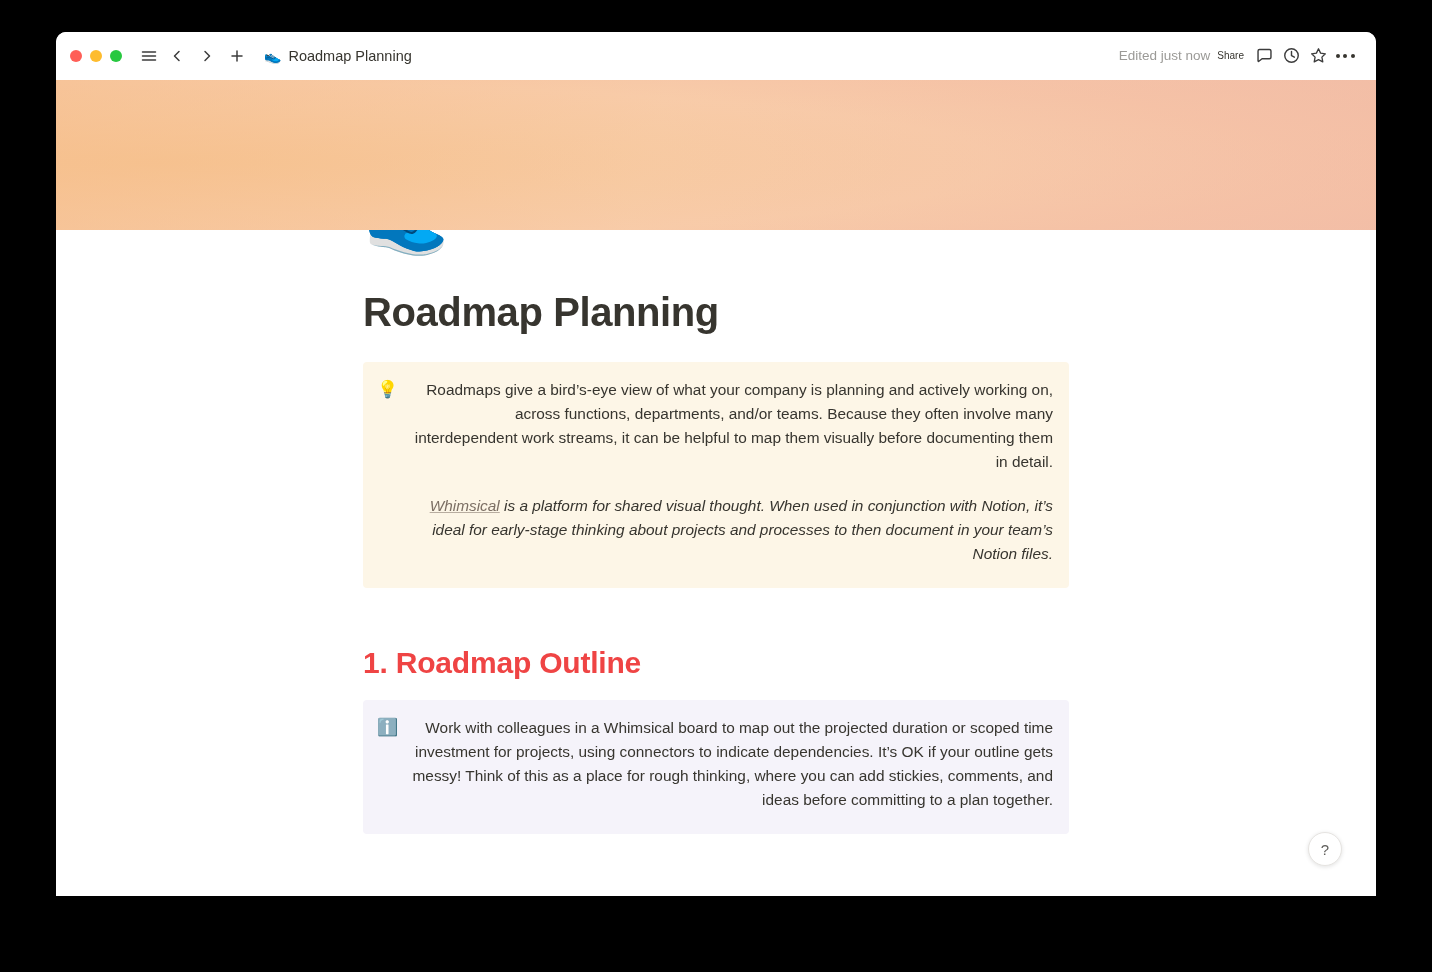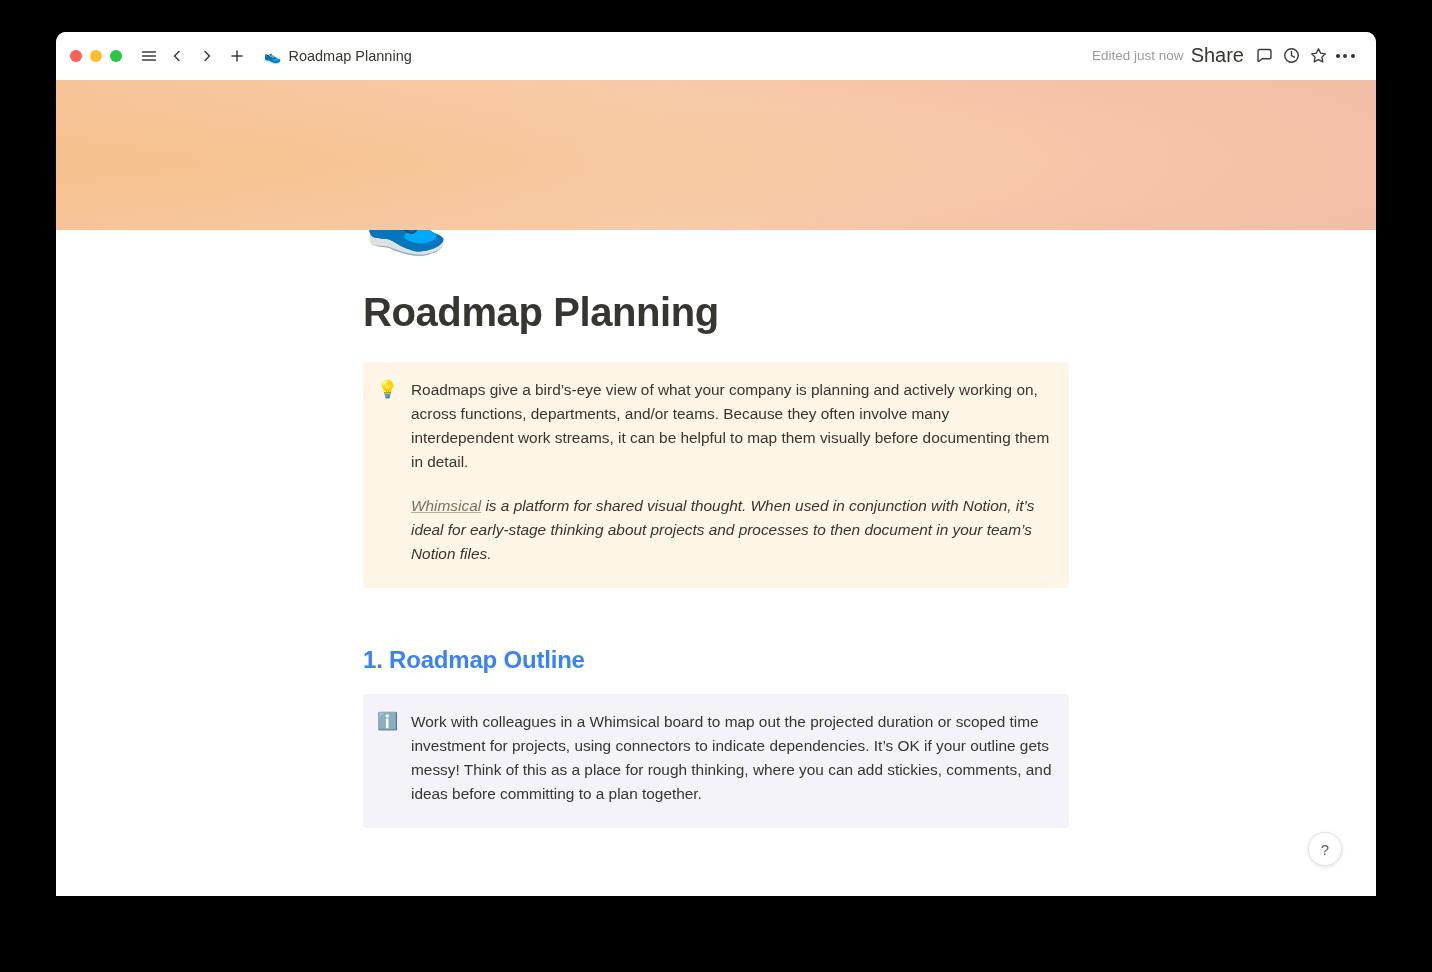--- a/index.html
+++ b/index.html
@@ -65,21 +65,21 @@
   .tb-right {
     margin-left: auto;
     display: flex; align-items: center; gap: 1px;
   }
   .edited {
     font-size: 13.5px;
     color: #9b9a97;
     white-space: nowrap;
   }
   .share {
-    font-size: 20px;
+    font-size: 10px;
     color: #37352f;
     padding: 3px 6px;
     border-radius: 4px;
     white-space: nowrap;
   }
   .dots-h {
     display: flex; align-items: center; gap: 3.5px;
   }
   .dots-h i { width: 4px; height: 4px; border-radius: 50%; background: #37352f; display: block; }
 
@@ -139,31 +139,32 @@
     width: 22px;
     flex: none;
     text-align: center;
   }
   .callout-body { flex: 1 1 auto; }
   .callout-body p {
     margin: 0 0 4px 0;
     font-size: 15.4px;
     line-height: 24px;
     color: #37352f;
+    text-align: right;
   }
   .callout-body p.spaced { margin-top: 20px; }
   .callout-body p.italic { font-style: italic; }
   .link-underline {
     color: #7c6f64;
     text-decoration-color: #b8ada0;
   }
   h2.section {
-    font-size: 24px;
+    font-size: 30px;
     font-weight: bold;
-    color: #3b82f6;
+    color: #ef4444;
     margin: 5px 0 20px 0;
     letter-spacing: -0.2px;
   }
 
   
   .help-bubble {
     position: absolute;
     right: 34px; bottom: 30px;
     width: 34px; height: 34px;
     border-radius: 50%;

